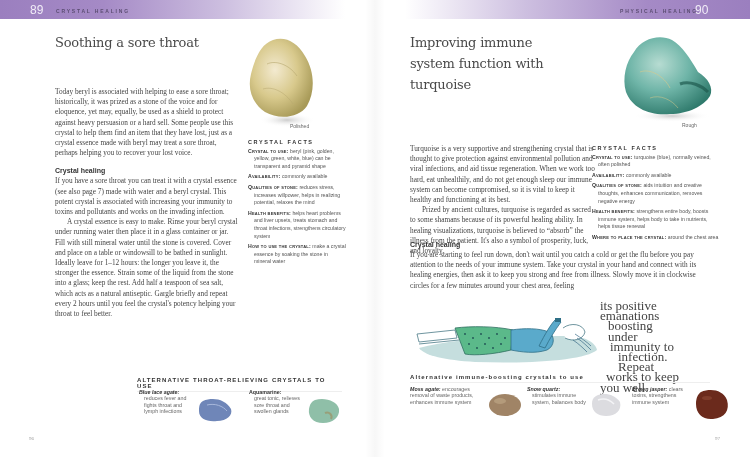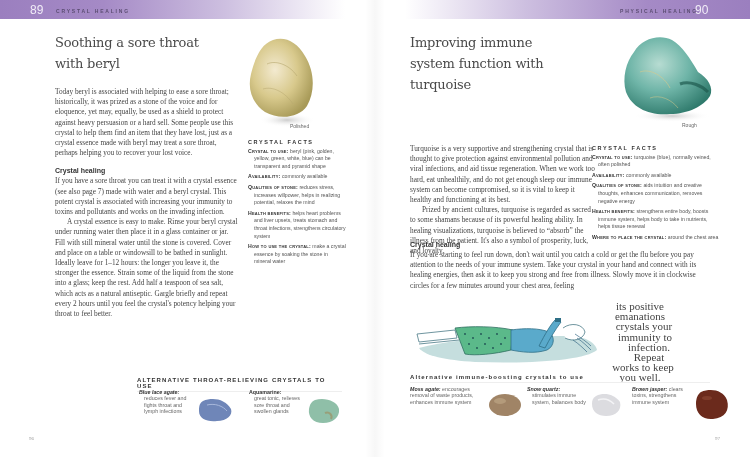--- a/index.html
+++ b/index.html
@@ -37,36 +37,35 @@
 
   
   .alt { position: absolute; }
   .alt-title { font-family: "Liberation Sans", sans-serif; font-weight: bold; font-size: 6px; letter-spacing: 1.1px; color: #333; border-bottom: 1px solid #eee; padding-bottom: 2px; }
   .alt-item { position: absolute; font-family: "Liberation Sans", sans-serif; font-size: 5.3px; line-height: 6.4px; color: #666; }
   .alt-name { font-style: italic; font-weight: bold; color: #333; }
   .alt-desc { padding-left: 5px; }
 
   .pgnum { position: absolute; font-family: "Liberation Serif", serif; font-size: 5px; color: #999; }
 
-  .wrap-text { position: absolute; font-family: "Liberation Serif", serif; font-size: 11px; line-height: 10.2px; color: #444; text-align: center; }
+  .wrap-text { position: absolute; font-family: "Liberation Serif", serif; font-size: 13px; line-height: 10.2px; color: #444; text-align: left; }
 </style>
 </head>
 <body>
 
 <div class="spread">
 
   <div class="page left">
     <div class="band left">
       <span class="folio" style="left:30px;">89</span>
       <span class="runhead" style="left:56px;">Crystal healing</span>
     </div>
 
     <div class="title" style="left:55px; top:32px; width:200px;">
       <div>Soothing a sore throat</div>
-      <div>with beryl</div>
     </div>
 
     <svg class="stone" style="left:245px; top:34px;" width="75" height="100" viewBox="0 0 75 100">
       <defs>
         <radialGradient id="berylG" cx="40%" cy="40%" r="65%">
           <stop offset="0%" stop-color="#f3ead0"></stop>
           <stop offset="55%" stop-color="#d8c98c"></stop>
           <stop offset="100%" stop-color="#a89a58"></stop>
         </radialGradient>
         <radialGradient id="shadowG" cx="50%" cy="50%" r="50%">
@@ -156,21 +155,21 @@
       <p>Turquoise is a very supportive and strengthening crystal that is thought to give protection against environmental pollution and viral infections, and aid tissue regeneration. When we work too hard, eat unhealthily, and do not get enough sleep our immune system can become compromised, so it is vital to keep it healthy and functioning at its best.</p>
       <p class="ind">Prized by ancient cultures, turquoise is regarded as sacred to some shamans because of its powerful healing ability. In healing visualizations, turquoise is believed to “absorb” the illness from the patient. It's also a symbol of prosperity, luck, and loyalty.</p>
     </div>
     <div class="body-text" style="left:35px; top:240px; width:300px;">
       <div class="subhead" style="margin-top:0;">Crystal healing</div>
       <p>If you are starting to feel run down, don't wait until you catch a cold or get the flu before you pay attention to the needs of your immune system. Take your crystal in your hand and connect with its healing energies, then ask it to keep you strong and free from illness. Slowly move it in clockwise circles for a few minutes around your chest area, feeling</p>
     </div>
 
     <div class="wrap-text" style="left:225px; top:301px; width:80px;">
       <div>its positive emanations</div>
-      <div style="padding-left:8px;">crystals your</div>
+      <div style="padding-left:8px;">boosting under</div>
       <div style="padding-left:10px;">immunity to</div>
       <div style="padding-left:18px;">infection. Repeat</div>
       <div style="padding-left:6px;">works to keep</div>
       <div>you well.</div>
     </div>
 
     <svg style="position:absolute; left:40px; top:308px;" width="185" height="60" viewBox="0 0 185 60">
       <path d="M4 40 C40 30 100 28 150 28 C170 28 180 34 182 42 C170 52 120 56 60 54 C30 52 10 48 4 40 Z" fill="#b6d6d6" opacity="0.8"></path>
       <path d="M2 26 L40 22 L42 30 L4 34 Z" fill="none" stroke="#4a7a86" stroke-width="0.8"></path>
       <path d="M4 36 L44 32" stroke="#4a7a86" stroke-width="0.8"></path>

